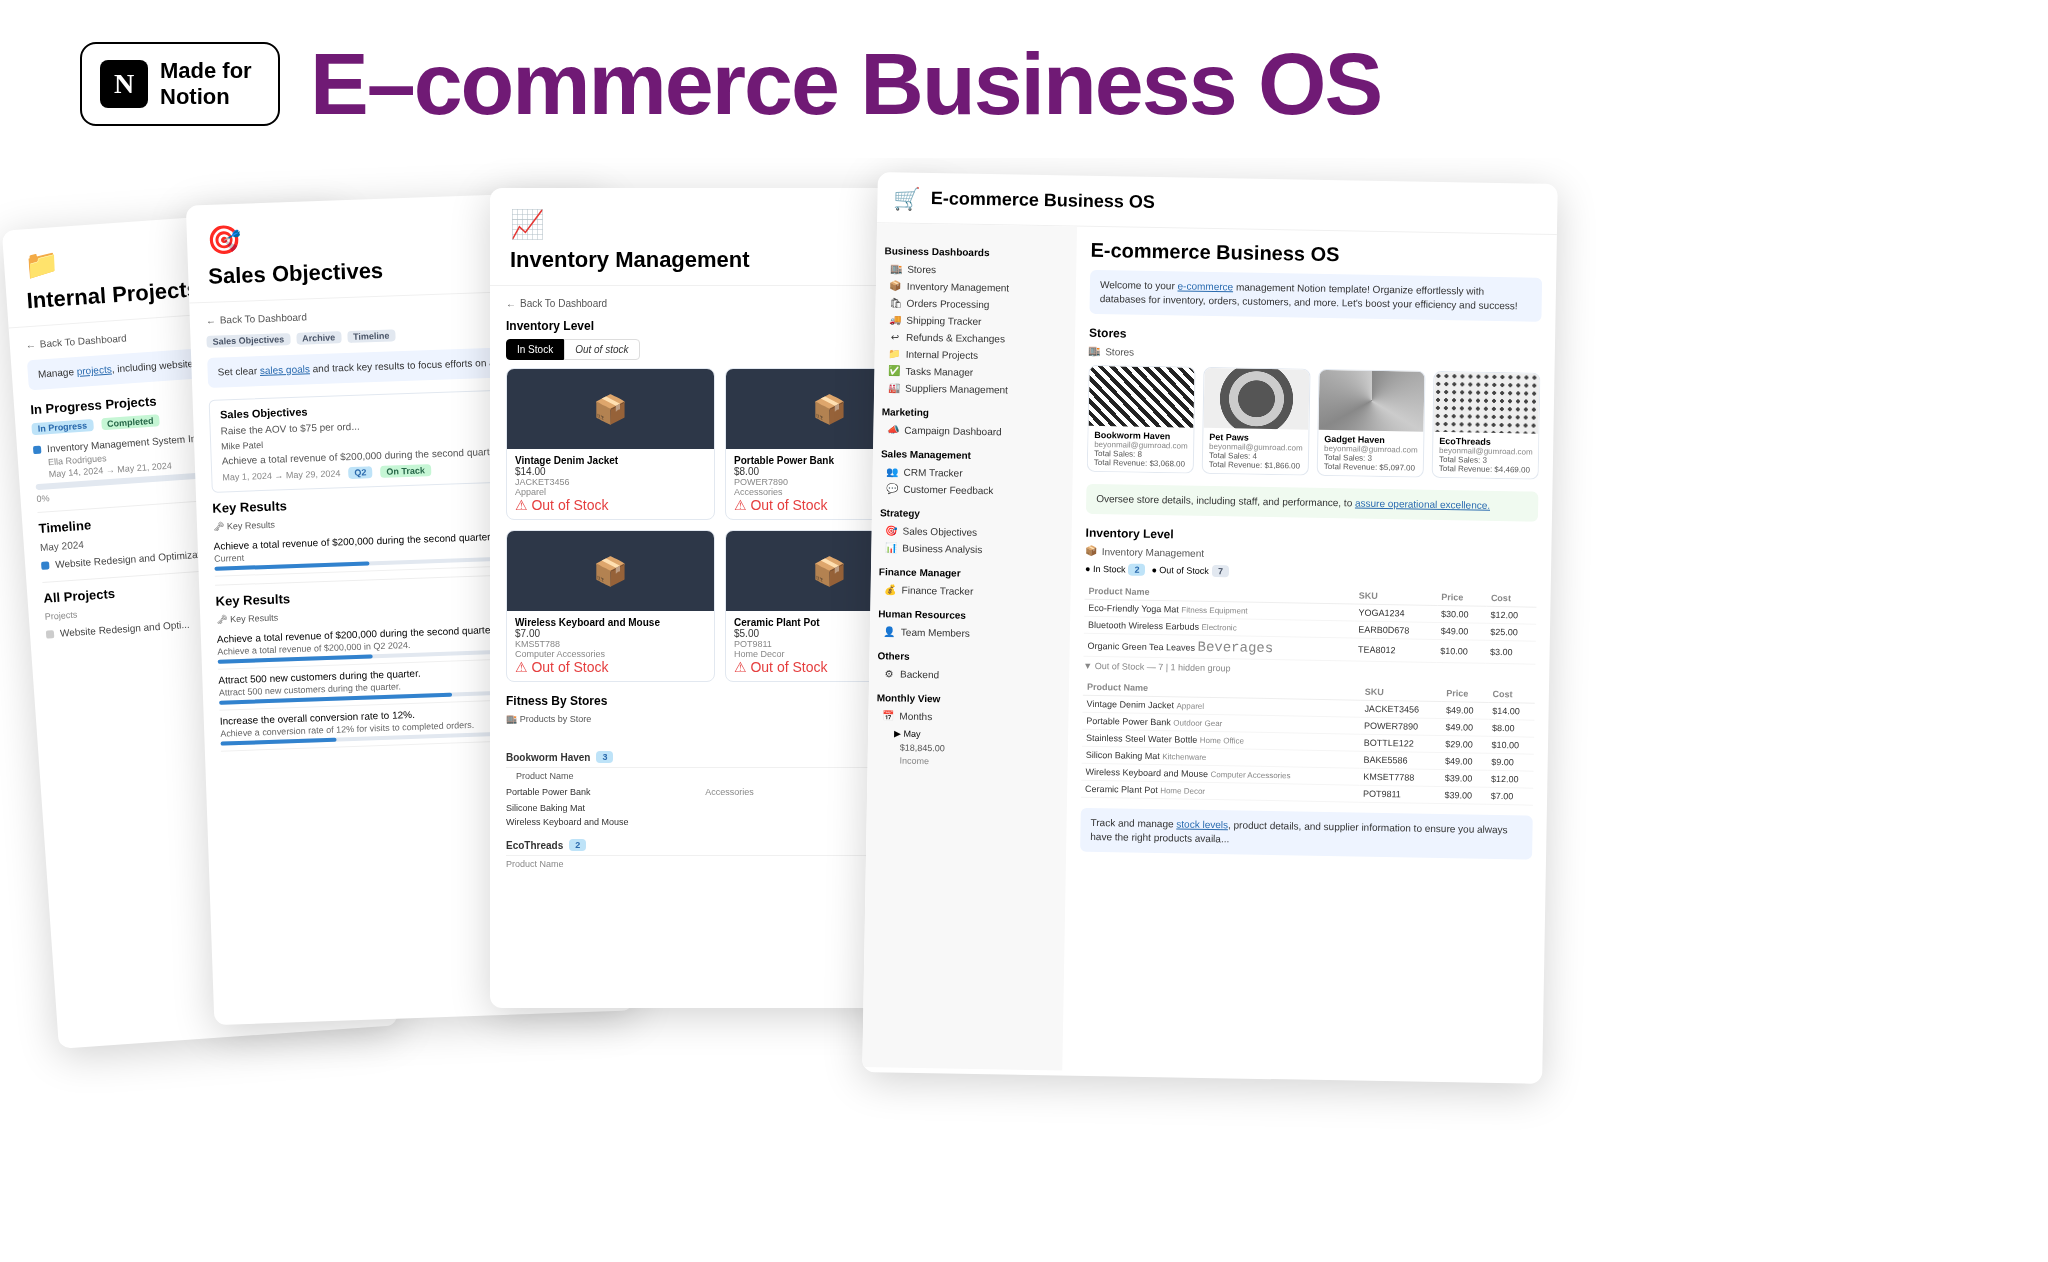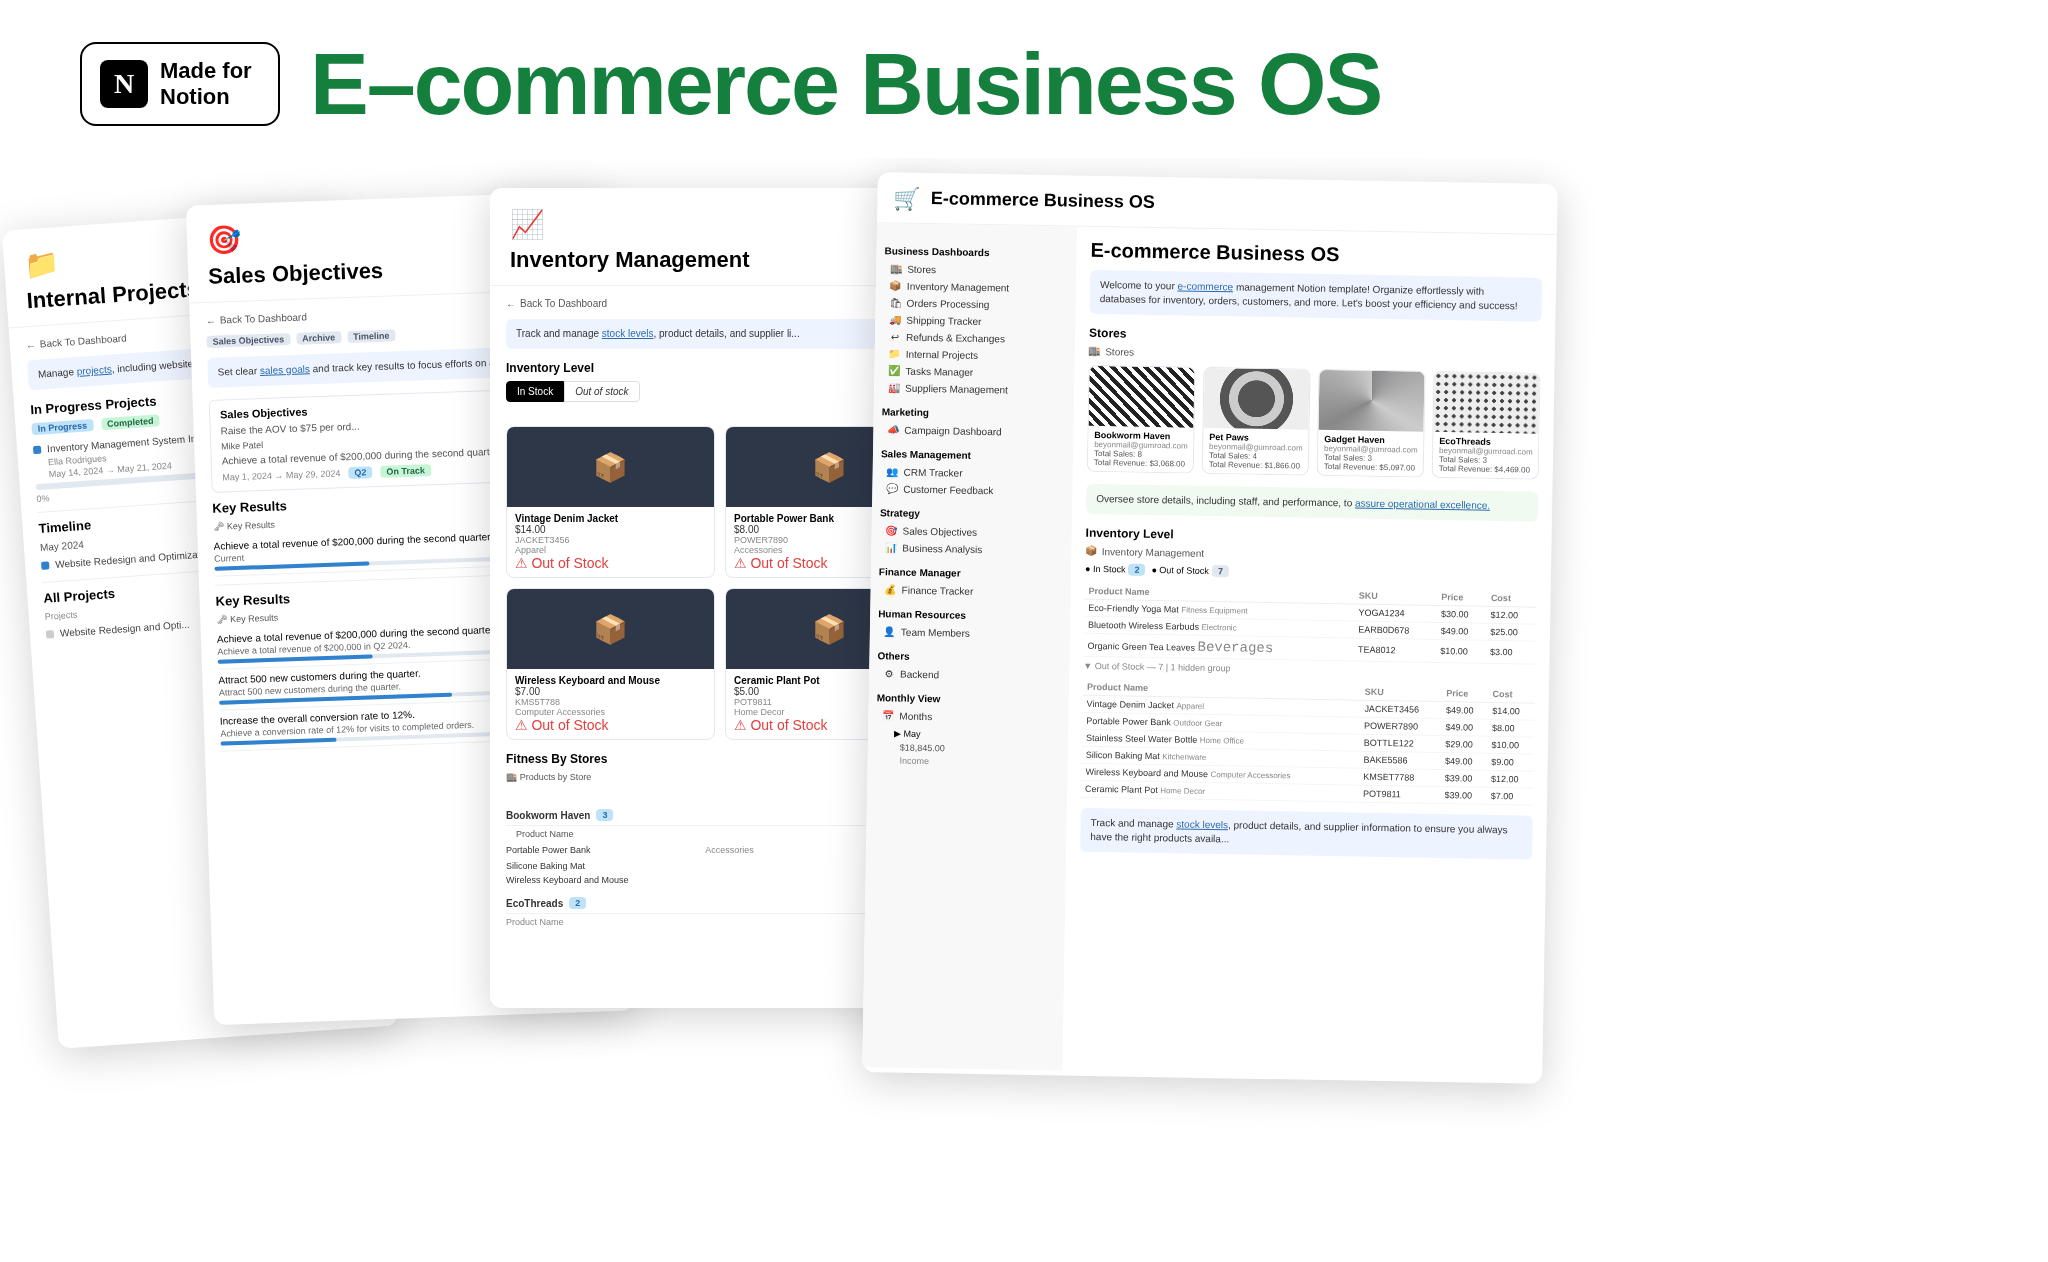--- a/index.html
+++ b/index.html
@@ -43,21 +43,21 @@
     }
     .made-for-notion {
       font-size: 22px;
       font-weight: 700;
       line-height: 1.2;
       color: #000;
     }
     .main-title {
       font-size: 88px;
       font-weight: 900;
-      color: #15803d;
+      color: #701a75;
       letter-spacing: -2px;
       line-height: 1;
     }
 
     
     .screenshots-area {
       position: relative;
       width: 100%;
       height: 1050px;
       overflow: hidden;
@@ -176,21 +176,21 @@
       padding: 1px 6px;
       border-radius: 4px;
       font-size: 9px;
       font-weight: 600;
     }
     .badge-green { background: #c6f6d5; color: #276749; }
     .badge-blue { background: #bee3f8; color: #2a69ac; }
     .badge-gray { background: #e2e8f0; color: #4a5568; }
 
     
-    .inv-level-tabs { display: flex; gap: 0; margin-bottom: 24px; }
+    .inv-level-tabs { display: flex; gap: 0; margin-bottom: 8px; }
     .inv-tab {
       padding: 4px 10px;
       font-size: 10px;
       border: 1px solid #ddd;
       cursor: pointer;
       background: #fff;
     }
     .inv-tab.active { background: #000; color: #fff; border-color: #000; }
     .inv-tab:first-child { border-radius: 4px 0 0 4px; }
     .inv-tab:last-child { border-radius: 0 4px 4px 0; font-style: italic; }
@@ -457,23 +457,20 @@
     </div>
   </div>
 
   <div class="panel panel-3">
     <div class="panel-header">
       <div class="panel-icon">📈</div>
       <div class="panel-title">Inventory Management</div>
     </div>
     <div class="panel-content">
       <div class="back-link">Back To Dashboard</div>
-      <div class="info-box">
-        Track and manage <span class="highlight">stock levels</span>, product details, and supplier li...
-      </div>
       <div class="section-label">Inventory Level</div>
       <div class="inv-level-tabs">
         <div class="inv-tab active">In Stock</div>
         <div class="inv-tab">Out of stock</div>
       </div>
       <div class="product-grid">
         <div class="product-card">
           <div class="product-img" style="background:#2d3748;color:#fff;font-size:28px;">📦</div>
           <div class="product-info">
             <div class="product-name">Vintage Denim Jacket</div>

